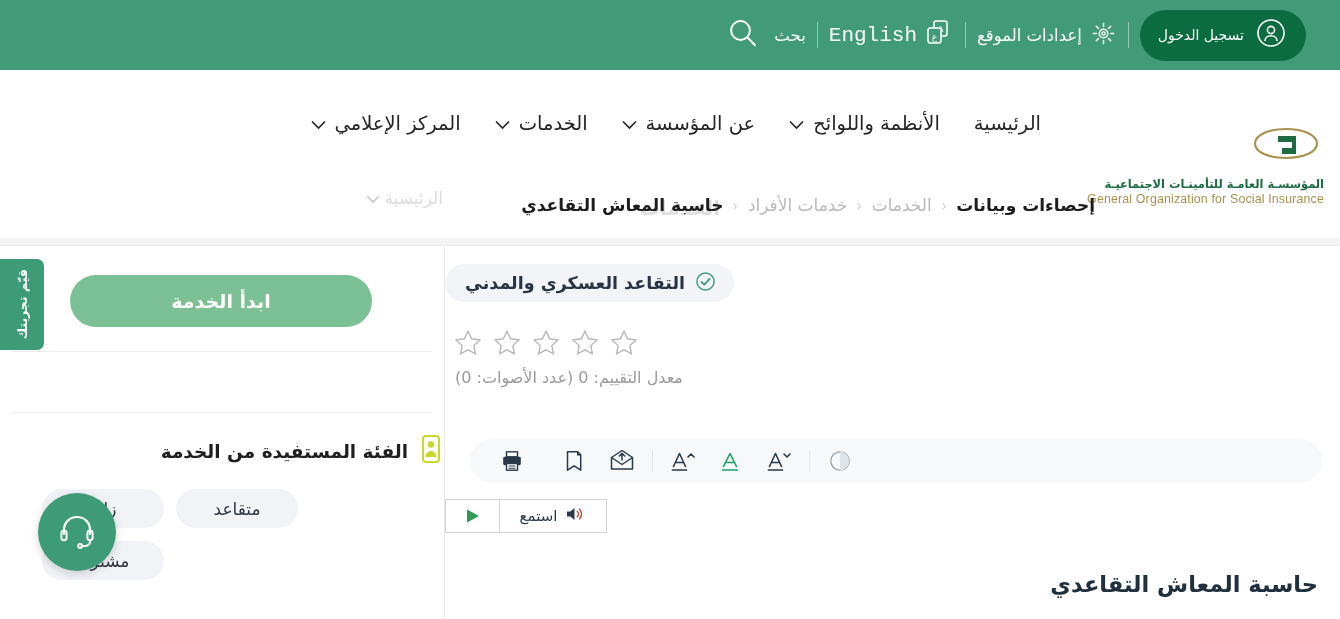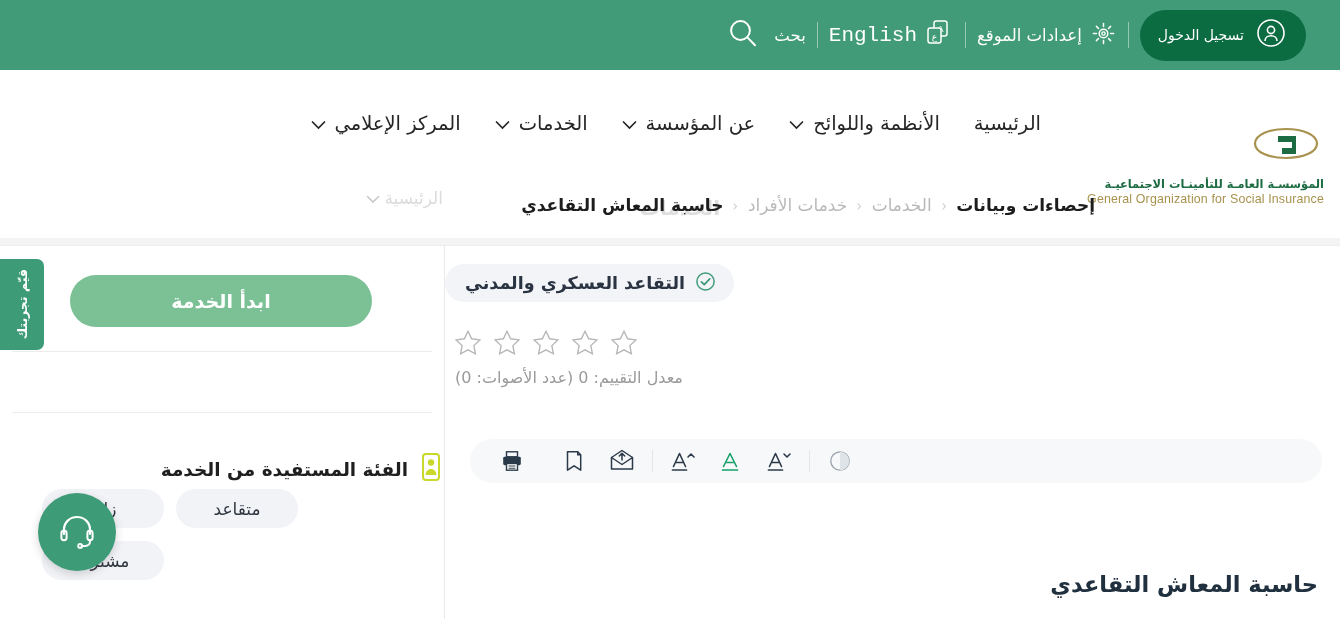--- a/index.html
+++ b/index.html
@@ -554,32 +554,49 @@
       </div>
       <div class="tool-sep"></div>
       <div class="tool-btn">
         <svg width="24" height="24" viewBox="0 0 24 24" fill="none">
           <circle cx="12" cy="12" r="9.2" stroke="#9aa3ad" stroke-width="1.3"></circle>
           <path d="M12 2.8a9.2 9.2 0 0 1 0 18.4z" fill="#dfe4e8"></path>
         </svg>
       </div>
     </div>
 
+    <div class="listen-wrap">
+      <div class="listen-play">
+        <svg width="18" height="16" viewBox="0 0 18 16">
+            <path d="M3 1.5l12 6.5-12 6.5z" fill="#2e9b57"></path>
+          </svg>
+      </div>
+      <div class="listen-btn">
+        <span>
+          <svg width="22" height="18" viewBox="0 0 22 18" fill="none">
+            <path d="M3 6.5h3.3L10.5 3v12L6.3 11.5H3z" fill="#2b3a4a"></path>
+            <path d="M13.2 6.2a4 4 0 0 1 0 5.6" stroke="#c0392b" stroke-width="1.3" fill="none" stroke-linecap="round"></path>
+            <path d="M15.6 4.2a7 7 0 0 1 0 9.6" stroke="#c0392b" stroke-width="1.3" fill="none" stroke-linecap="round"></path>
+          </svg>
+        </span>
+        <span class="listen-label">استمع</span>
+      </div>
+    </div>
 
     <div class="page-title">حاسبة المعاش التقاعدي</div>
   </div>
 
   <div class="side-col">
 
     <button class="start-btn">ابدأ الخدمة</button>
 
     <div class="side-rule rule-1"></div>
     <div class="side-rule rule-2"></div>
 
-    <div class="cat-heading" style="top:206px;">
+    <div class="cat-heading" style="top:188px;">
       <span>
         <svg width="26" height="30" viewBox="0 0 26 30" fill="none">
           <rect x="5" y="2" width="16" height="26" rx="3" stroke="#c8d92b" stroke-width="2"></rect>
           <circle cx="13" cy="10.5" r="3.2" fill="#c8d92b"></circle>
           <path d="M7.6 23c0-3.6 2.4-6 5.4-6s5.4 2.4 5.4 6z" fill="#c8d92b"></path>
         </svg>
       </span>
       <span class="cat-title">الفئة المستفيدة من الخدمة</span>
     </div>
 

